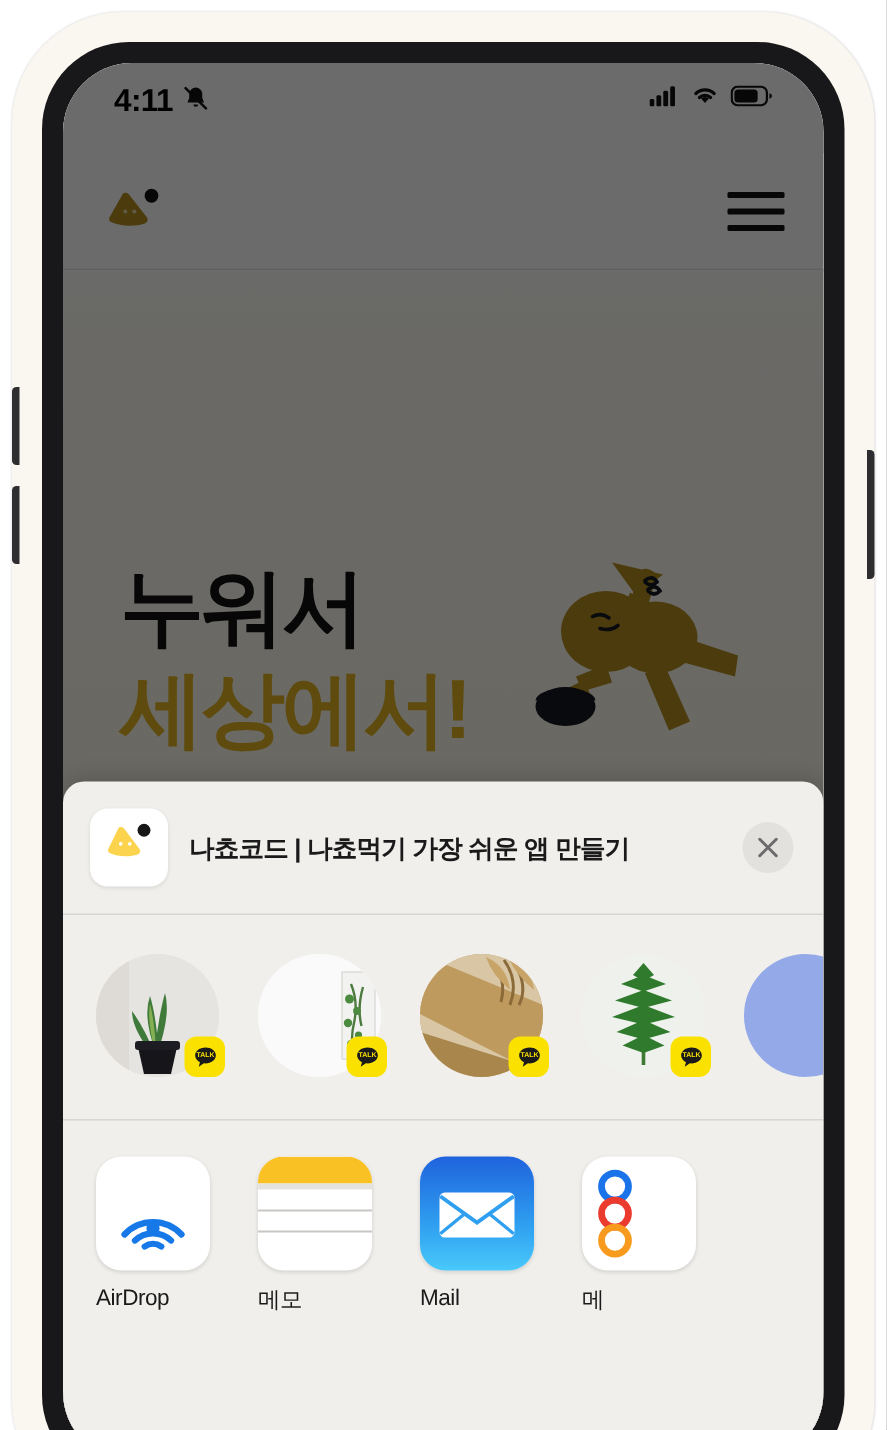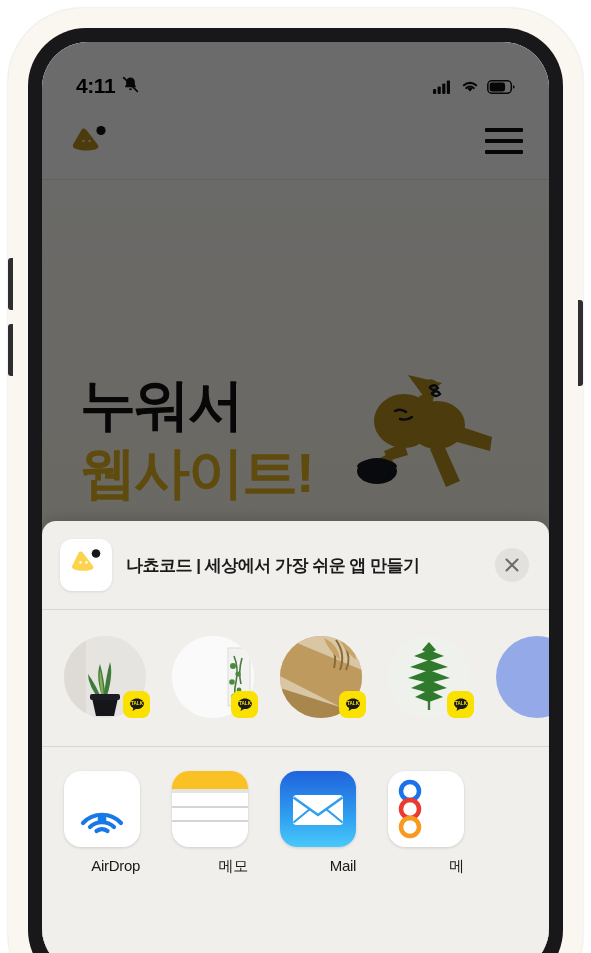--- a/index.html
+++ b/index.html
@@ -70,21 +70,21 @@
     background: #ffffff;
   }
   #webpage-inner { position: absolute; inset: 0; }
 
   
   #status-bar {
     position: absolute;
     left: 0; right: 0; top: 0;
     height: 56px;
     display: flex;
-    align-items: flex-end;
+    align-items: flex-start;
     justify-content: space-between;
     padding: 14px 34px 0 34px;
     box-sizing: border-box;
   }
   #status-left {
     display: flex;
     align-items: center;
     gap: 6px;
   }
   #status-time {
@@ -267,21 +267,21 @@
   #apps-row {
     display: flex;
     align-items: flex-start;
     gap: 32px;
     padding: 24px 22px 10px 22px;
     overflow: hidden;
   }
   .app-item {
     flex: 0 0 auto;
     width: 76px;
-    text-align: right;
+    text-align: left;
   }
   .app-icon {
     width: 76px; height: 76px;
     border-radius: 17px;
     overflow: hidden;
     position: relative;
     box-shadow: 0 1px 3px rgba(0,0,0,0.14);
   }
   .app-label {
     margin-top: 10px;
@@ -356,21 +356,21 @@
               <i></i>
               <i></i>
               <i></i>
             </div>
           </div>
 
           <div id="hero">
 
             <div id="hero-title">
               <span class="hero-line-1">누워서</span>
-              <span class="hero-line-2">웹사이트!</span>
+              <span class="hero-line-2">세상에서!</span>
             </div>
 
             <div id="hero-illustration">
               <svg width="160" height="140" viewBox="0 0 160 140">
                 <g fill="#b38c1f">
                   <ellipse cx="62" cy="62" rx="30" ry="27"></ellipse>
                   <ellipse cx="95" cy="66" rx="28" ry="24"></ellipse>
                   <path d="M108 64 L150 78 L148 92 L104 80 Z"></path>
                   <path d="M100 82 L118 122 L104 128 L88 90 Z"></path>
                   <path d="M78 36 L92 44 L86 60 L72 52 Z"></path>
@@ -400,21 +400,21 @@
 
         <div id="share-header">
           <div id="share-app-icon">
             <svg width="52" height="52" viewBox="0 0 52 52">
               <path d="M19 13 C20 12 21.8 12.3 22.7 13.4 L33 27 C34 28.3 33.3 30 31.8 30.6 C26.5 32.4 18.6 32.2 13.4 29.9 C11.9 29.2 11.5 27.4 12.5 26.3 Z" fill="#fcd34d"></path>
               <circle cx="36" cy="14.5" r="4.3" fill="#171717"></circle>
               <circle cx="20.5" cy="23.5" r="1.25" fill="#fff"></circle>
               <circle cx="26.5" cy="23.5" r="1.25" fill="#fff"></circle>
             </svg>
           </div>
-          <div id="share-title">나쵸코드 | 세상에서 가장 쉬운 앱 만들기</div>
+          <div id="share-title">나쵸코드 | 나쵸먹기 가장 쉬운 앱 만들기</div>
           <div id="share-close-button">
             <svg width="16" height="16" viewBox="0 0 16 16">
               <path d="M2.5 2.5 L13.5 13.5 M13.5 2.5 L2.5 13.5" stroke="#6b6b6b" stroke-width="2" stroke-linecap="round"></path>
             </svg>
           </div>
         </div>
 
         <div id="contacts-row">
 
           <div class="contact-item">

